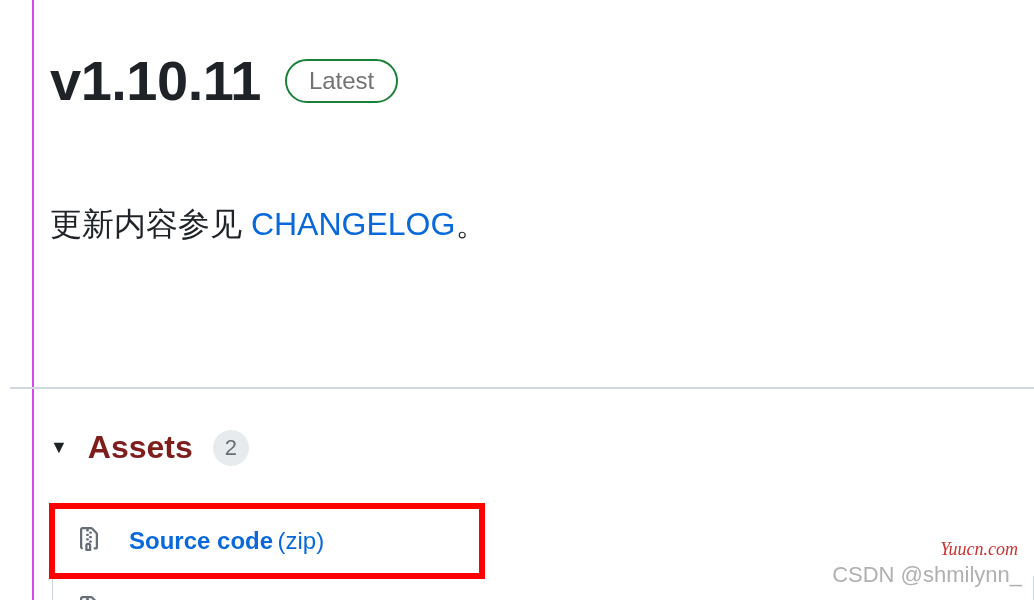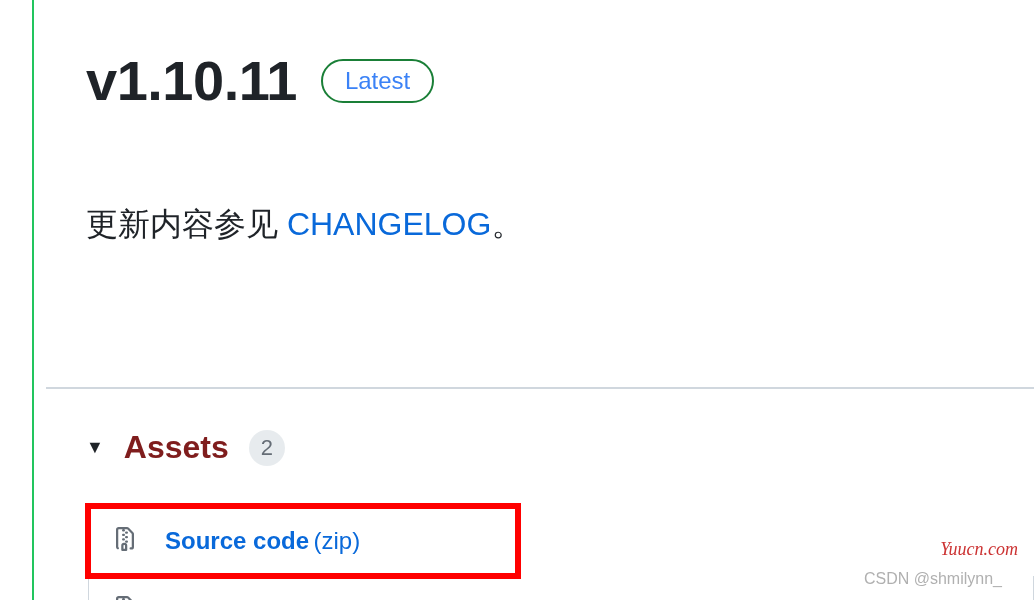--- a/index.html
+++ b/index.html
@@ -10,41 +10,41 @@
     body {
       font-family: -apple-system, BlinkMacSystemFont, "Segoe UI", Helvetica, Arial, sans-serif;
       background: #ffffff;
       color: #1f2328;
       width: 1034px;
       height: 600px;
       position: relative;
       overflow: hidden;
     }
     .container {
-      border-left: 2px solid #22c55e;
+      border-left: 2px solid #d946ef;
       margin-left: 32px;
-      padding-left: 52px;
+      padding-left: 16px;
       padding-top: 48px;
       height: 100%;
     }
     .release-header {
       display: flex;
       align-items: center;
       gap: 24px;
       margin-bottom: 90px;
     }
     .release-title {
       font-size: 56px;
       font-weight: 600;
       color: #1f2328;
       letter-spacing: -0.5px;
     }
     .latest-badge {
       border: 2px solid #1a7f37;
-      color: #3b82f6;
+      color: #737373;
       border-radius: 24px;
       padding: 6px 22px;
       font-size: 24px;
       font-weight: 500;
     }
     .release-body {
       font-size: 32px;
       color: #1f2328;
       margin-bottom: 70px;
       padding-bottom: 70px;
@@ -128,24 +128,24 @@
       position: absolute;
       right: 16px;
       bottom: 40px;
       color: #cc3333;
       font-size: 18px;
       font-family: Georgia, serif;
       font-style: italic;
     }
     .watermark-2 {
       position: absolute;
-      right: 32px;
+      right: 12px;
       bottom: 12px;
       color: #b0b0b0;
-      font-size: 16px;
+      font-size: 22px;
     }
   </style>
 </head>
 <body>
 
 <div class="container">
   <div class="release-header">
     <h1 class="release-title">v1.10.11</h1>
     <span class="latest-badge">Latest</span>
   </div>

